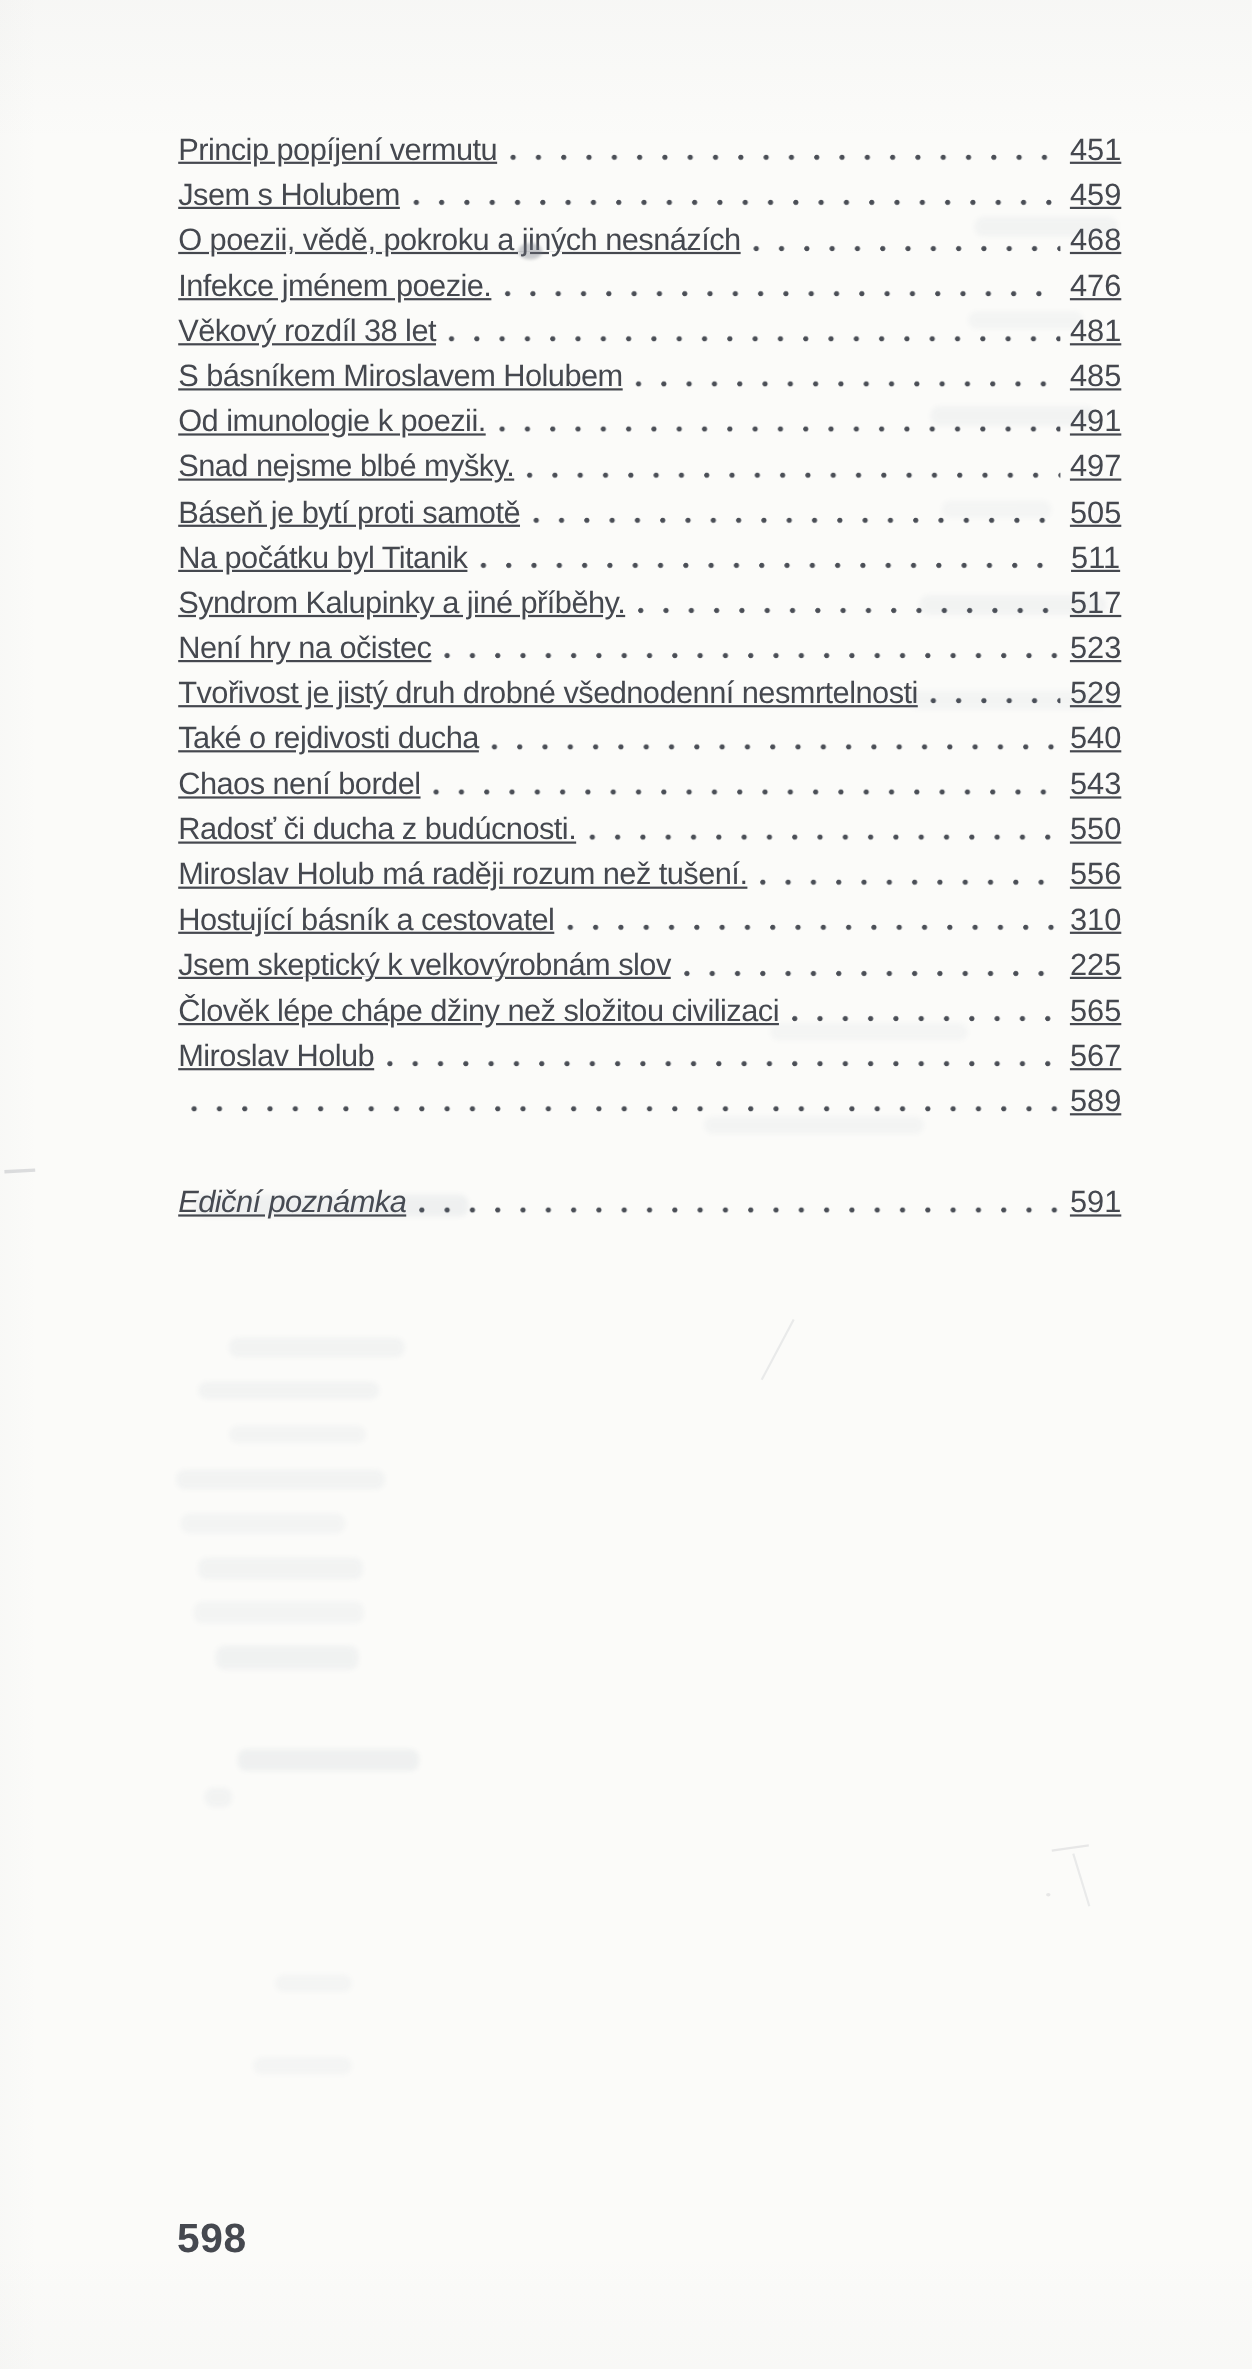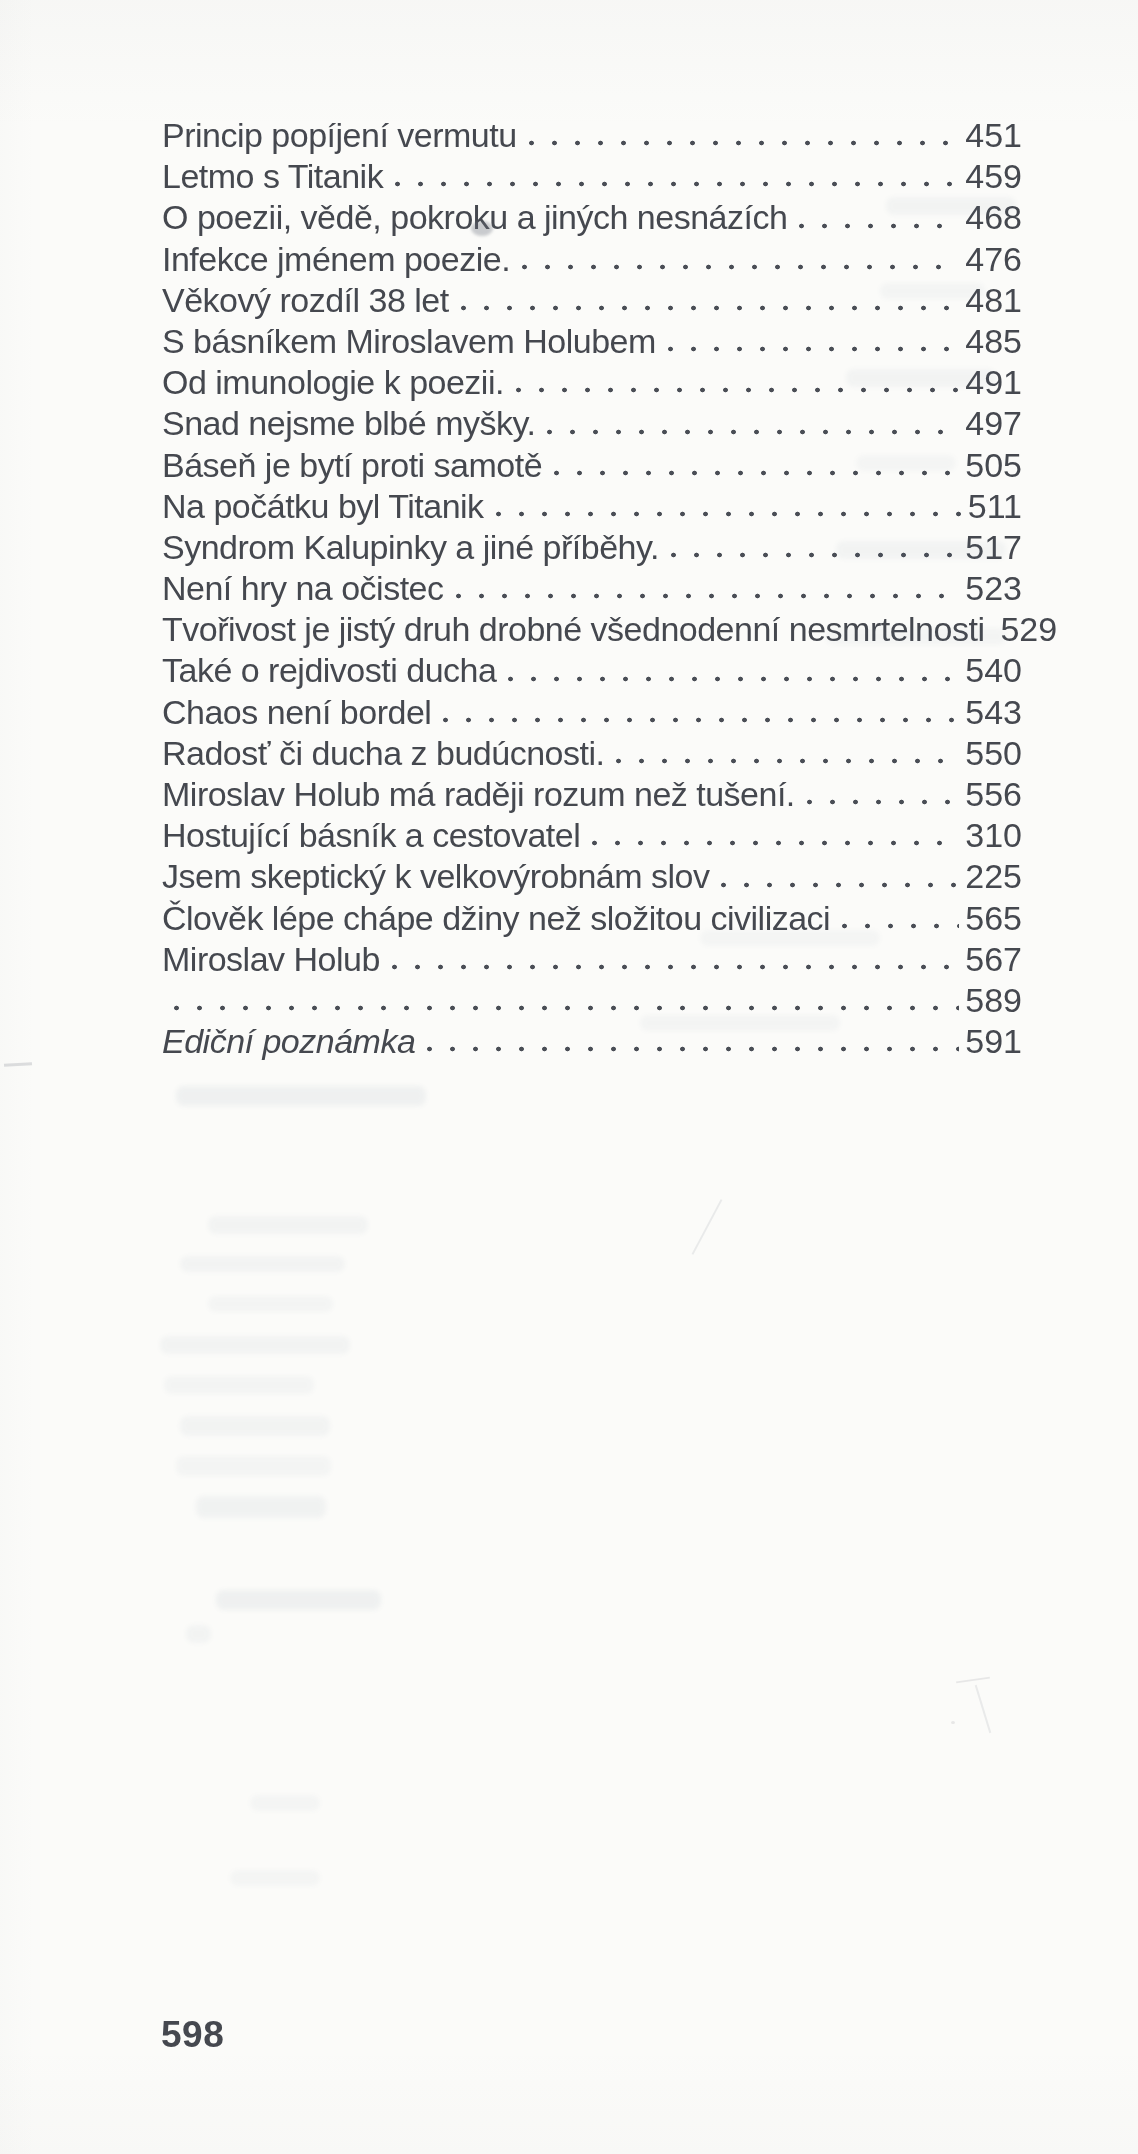--- a/index.html
+++ b/index.html
@@ -18,37 +18,38 @@
       linear-gradient(180deg, rgba(120,125,130,0.03) 0%, rgba(120,125,130,0) 6%),
       linear-gradient(0deg,   rgba(120,125,130,0.025) 0%, rgba(120,125,130,0) 5%),
       linear-gradient(90deg,  rgba(120,125,130,0.02) 0%, rgba(120,125,130,0) 3%);
   }
   .toc { position: absolute; left: 162px; top: 115px; width: 860px; }
   .row {
     display: flex;
     align-items: baseline;
     height: 41.2px;
     line-height: 41.2px;
-    font-size: 34px;
+    font-size: 28px;
     letter-spacing: -0.5px;
     white-space: nowrap;
+    text-decoration: underline;
   }
   .row .t { flex: 0 0 auto; }
   .row .dots {
     flex: 1 1 auto;
     min-width: 0;
     align-self: stretch;
     margin: 0 6px 0 10px;
     background-image: radial-gradient(circle at 2.5px 3px, var(--dot, #4a4e56) 2px, rgba(0,0,0,0) 2.7px);
     background-size: 23px 6px;
     background-repeat: repeat-x;
     background-position: 2px calc(100% - 10px);
   }
   .row .p { flex: 0 0 auto; min-width: 52px; text-align: center; letter-spacing: 0; }
-  .row.note { }
+  .row.note { margin-top: 51px; }
   .row.note .t { font-style: italic; }
   .footer-num {
     position: absolute; left: 161px; top: 2016px;
     font-size: 37px; font-weight: 600; line-height: 1; letter-spacing: 0.5px;
     color: var(--ink, #474a52);
     text-align: right;
   }
   .artifact { position: absolute; pointer-events: none; }
   .smudge { filter: blur(2.5px); border-radius: 8px; background: #5a7086; }
   .blot   { filter: blur(1.5px); border-radius: 50%; background: rgba(110,116,126,0.35); }
@@ -63,21 +64,21 @@
   <main class="toc">
     <div id="rows">
   <div class="row">
     <span class="t">Princip popíjení vermutu</span>
     <span class="dots"></span>
     <span class="p">451</span>
   </div>
 
 
   <div class="row">
-    <span class="t">Letmo s Titanik</span>
+    <span class="t">Jsem s Holubem</span>
     <span class="dots"></span>
     <span class="p">459</span>
   </div>
 
   <div class="row">
     <span class="t">O poezii, vědě, pokroku a jiných nesnázích</span>
     <span class="dots"></span>
     <span class="p">468</span>
   </div>
 

